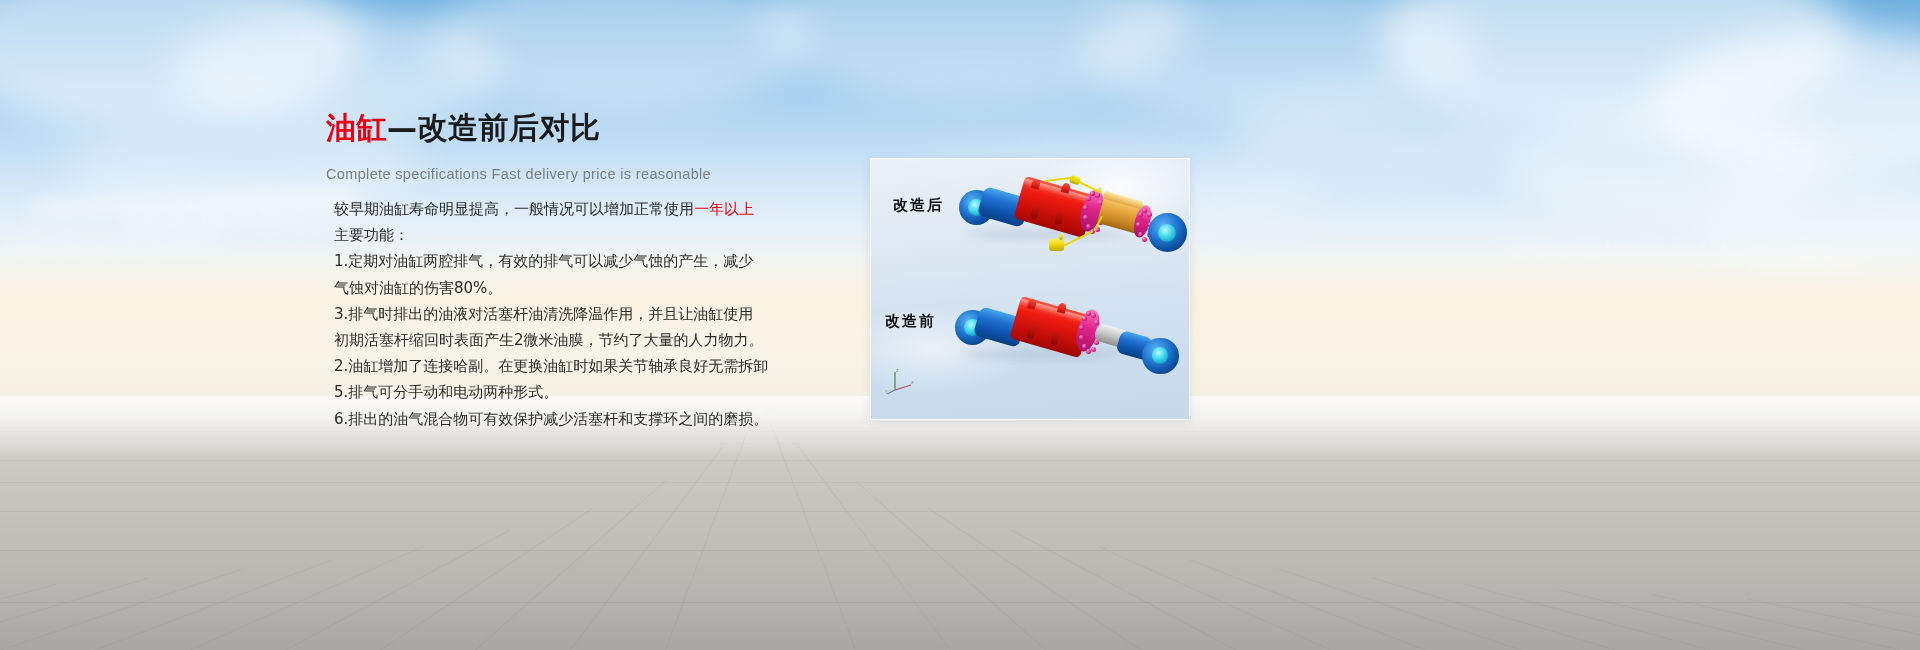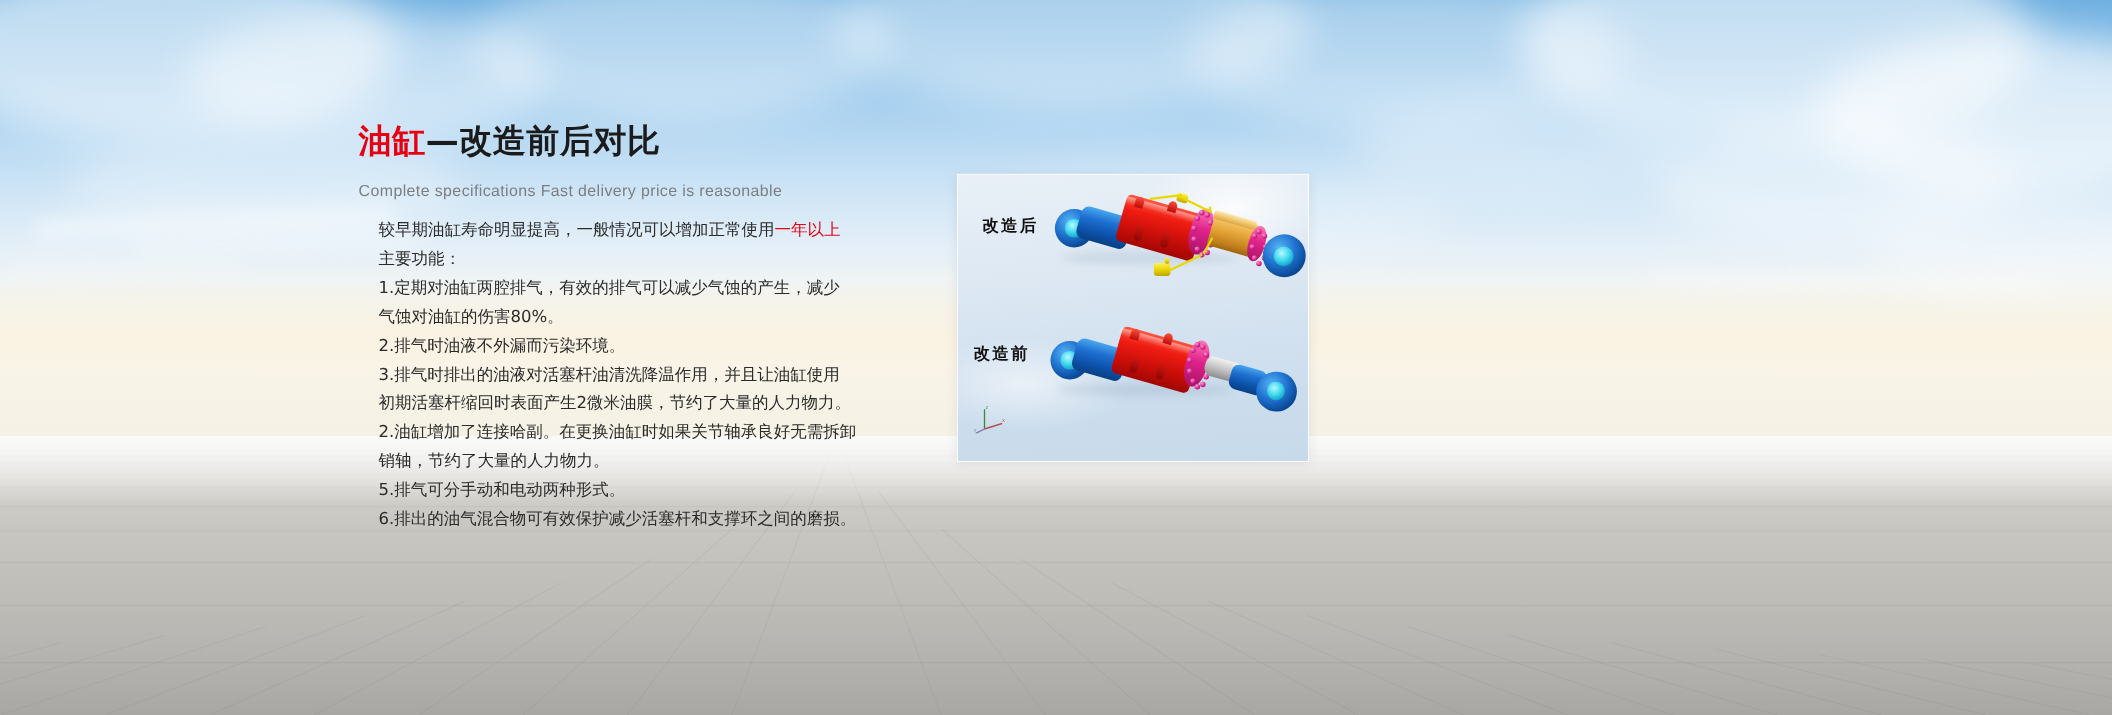--- a/index.html
+++ b/index.html
@@ -83,21 +83,21 @@
   .headline .hl-red{color:#e60012;}
 
   .subhead{
     position:absolute;left:326px;top:166px;
     font-size:14.5px;color:#7b7f82;letter-spacing:.35px;white-space:nowrap;
     font-family:"Liberation Sans",sans-serif;
     text-align:right;
   }
 
   .bodytext{
-    position:absolute;left:344px;top:196px;width:640px;
+    position:absolute;left:334px;top:196px;width:640px;
     font-size:15px;line-height:26.2px;color:#2b2b2b;
     font-family:"DejaVu Sans","Liberation Sans",sans-serif;
   }
   .bodytext p{margin:0;white-space:nowrap;}
   .bodytext .red{color:#e60012;}
 
   
   .panel{
     position:absolute;left:870px;top:158px;width:318px;height:260px;
     background:linear-gradient(170deg,#e8eef5 0%,#dfe8f2 28%,#d2e0ee 58%,#cbdcec 80%,#ccdcea 100%);
@@ -225,25 +225,23 @@
       <span class="hl-red">油缸</span><span>—改造前后对比</span>
     </div>
 
     <div class="subhead">Complete specifications Fast delivery price is reasonable</div>
 
     <div class="bodytext">
       <p><span>较早期油缸寿命明显提高，一般情况可以增加正常使用</span><span class="red">一年以上</span></p>
       <p>主要功能：</p>
       <p>1.定期对油缸两腔排气，有效的排气可以减少气蚀的产生，减少</p>
       <p>气蚀对油缸的伤害80%。</p>
-      <p>2.排气时油液不外漏而污染环境。</p>
       <p>3.排气时排出的油液对活塞杆油清洗降温作用，并且让油缸使用</p>
       <p>初期活塞杆缩回时表面产生2微米油膜，节约了大量的人力物力。</p>
       <p>2.油缸增加了连接哈副。在更换油缸时如果关节轴承良好无需拆卸</p>
-      <p>销轴，节约了大量的人力物力。</p>
       <p>5.排气可分手动和电动两种形式。</p>
       <p>6.排出的油气混合物可有效保护减少活塞杆和支撑环之间的磨损。</p>
     </div>
 
     <div class="panel">
       <div class="panel-sky"></div>
 
       <div id="asm-after">
           <div class="panel-shadow" style="left: 94.1px; top: 69.1px; width: 159.6px; height: 12.2px;"></div>
           <div class="eye" style="left: 88px; top: 31.1px; width: 35px; height: 35px;"></div>

